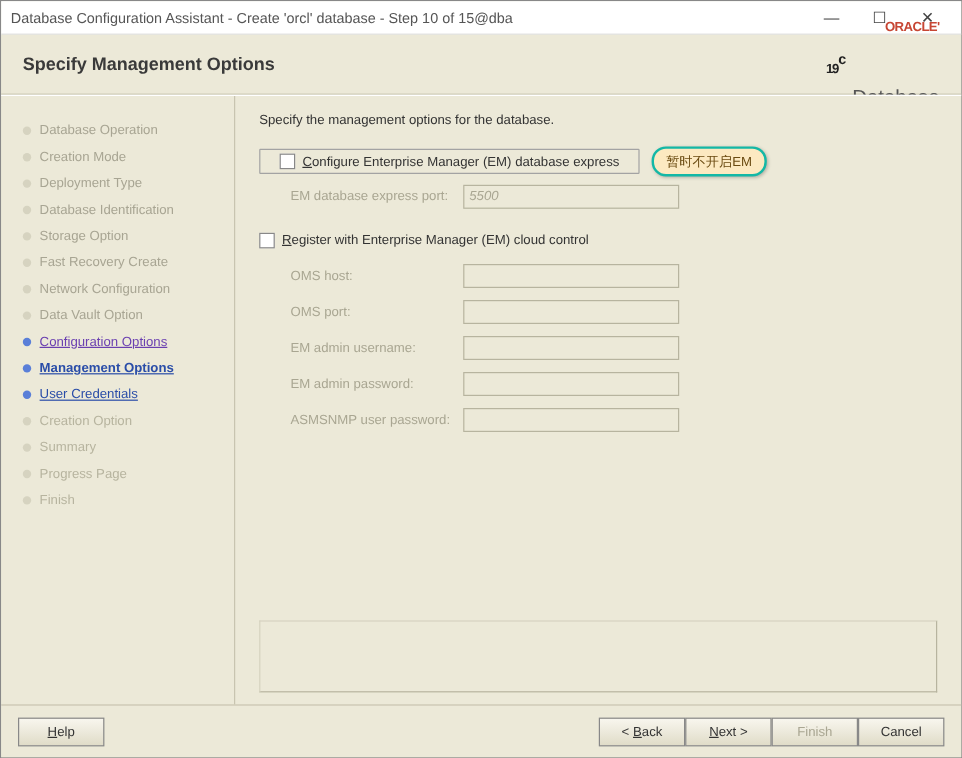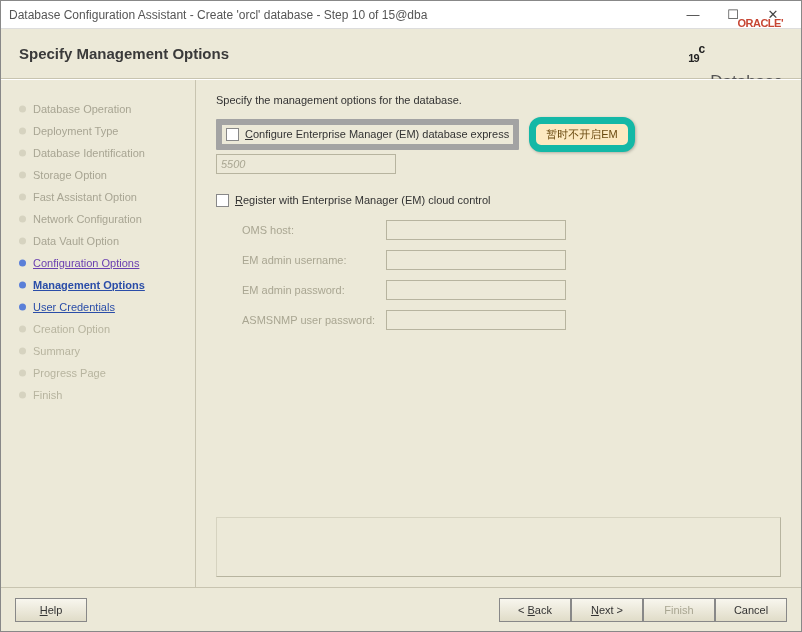--- a/index.html
+++ b/index.html
@@ -25,22 +25,22 @@
   .nav-item.current { color:#2a4da8; font-weight:bold; text-decoration: underline;}
   .nav-item.current::before, .nav-item.link::before { background:#5a7fd8; }
   .content { flex:1; padding: 14px 20px 10px 20px; display:flex; flex-direction:column; position:relative;}
   .instr { color:#333; margin-bottom: 14px; }
   .row { display:flex; align-items:center; height:28px; margin-bottom:2px; }
   .row label { color:#333; }
   .row.dim label, .row.dim input { color:#a9a692; }
   .row .field-label { width: 170px; padding-left: 26px; color:#a9a692;}
   .row input[type=text], .row input[type=password] { height:20px; width:180px; border:1px solid #b7b49f; background:#ece9d8; padding:0 4px; color:#a9a692;font-style:italic;}
   .cb { width:13px; height:13px; border:1px solid #888; display:inline-block; margin-right:6px; background:#fff; vertical-align:middle;}
-  .highlight-box { border: 6px solid #a3a3a3; padding: 3px 4px; display:inline-flex; align-items:center; border-radius:1px;}
-  .pill { border: 7px solid #14b8a6; background:#fce9c1; border-radius: 12px; padding: 3px 10px; color:#6a4a10; font-size:11px; margin-left:10px; box-shadow: 1px 1px 3px rgba(0,0,0,0.25);}
+  .highlight-box { border: 1px solid #a3a3a3; padding: 3px 16px; display:inline-flex; align-items:flex-end; border-radius:1px;}
+  .pill { border: 2px solid #14b8a6; background:#fce9c1; border-radius: 12px; padding: 3px 10px; color:#6a4a10; font-size:11px; margin-left:10px; box-shadow: 1px 1px 3px rgba(0,0,0,0.25);}
   .infobox { border:1px solid #b7b49f; border-top-color:#d6d3c0; border-left-color:#d6d3c0; height:60px; margin-top:auto; background:#ece9d8;}
   .footer { height:44px; border-top:1px solid #c8c4b0; display:flex; align-items:center; padding: 0 14px; gap:0; background:#ece9d8;}
   .footer .spacer { flex:1; }
   .btn { height:24px; min-width:72px; border:1px solid #888; background:linear-gradient(#f8f6ee,#e0dcc8); color:#333; padding:0 10px; font-size:11px; }
   .btn:disabled, .btn.disabled { color:#a9a692; }
   .underline-letter { text-decoration: underline; }
 </style>
 </head>
 <body>
 
@@ -62,30 +62,33 @@
       </span>
     </div>
   </div>
 
   <div class="body">
     <div class="nav" style="position:relative;">
       <div class="nav-item done">
           <span>Database Operation</span>
         </div>
       <div class="nav-item done">
+          <span>Creation Mode</span>
+        </div>
+      <div class="nav-item done">
           <span>Deployment Type</span>
         </div>
       <div class="nav-item done">
           <span>Database Identification</span>
         </div>
       <div class="nav-item done">
           <span>Storage Option</span>
         </div>
       <div class="nav-item done">
-          <span>Fast Assistant Option</span>
+          <span>Fast Recovery Create</span>
         </div>
       <div class="nav-item done">
           <span>Network Configuration</span>
         </div>
       <div class="nav-item done">
           <span>Data Vault Option</span>
         </div>
       <div class="nav-item link visited">
           <span>Configuration Options</span>
         </div>
@@ -114,30 +117,35 @@
 
       <div class="row">
         <span class="highlight-box">
           <span class="cb"></span>
           <label><span class="underline-letter">C</span><span>onfigure Enterprise Manager (EM) database express</span></label>
         </span>
         <span class="pill">暂时不开启EM</span>
       </div>
 
       <div class="row dim">
+        <span class="field-label">EM database express port:</span>
         <input type="text" disabled="" value="5500" style="">
       </div>
 
       <div class="row" style="margin-top:6px;">
         <span class="cb"></span>
         <label><span class="underline-letter">R</span><span>egister with Enterprise Manager (EM) cloud control</span></label>
       </div>
 
       <div class="row dim">
         <span class="field-label">OMS host:</span>
+        <input type="text" disabled="" value="" style="">
+      </div>
+      <div class="row dim">
+        <span class="field-label">OMS port:</span>
         <input type="text" disabled="" value="" style="">
       </div>
       <div class="row dim">
         <span class="field-label">EM admin username:</span>
         <input type="text" disabled="" value="" style="">
       </div>
       <div class="row dim">
         <span class="field-label">EM admin password:</span>
         <input type="password" disabled="" value="" style="">
       </div>

